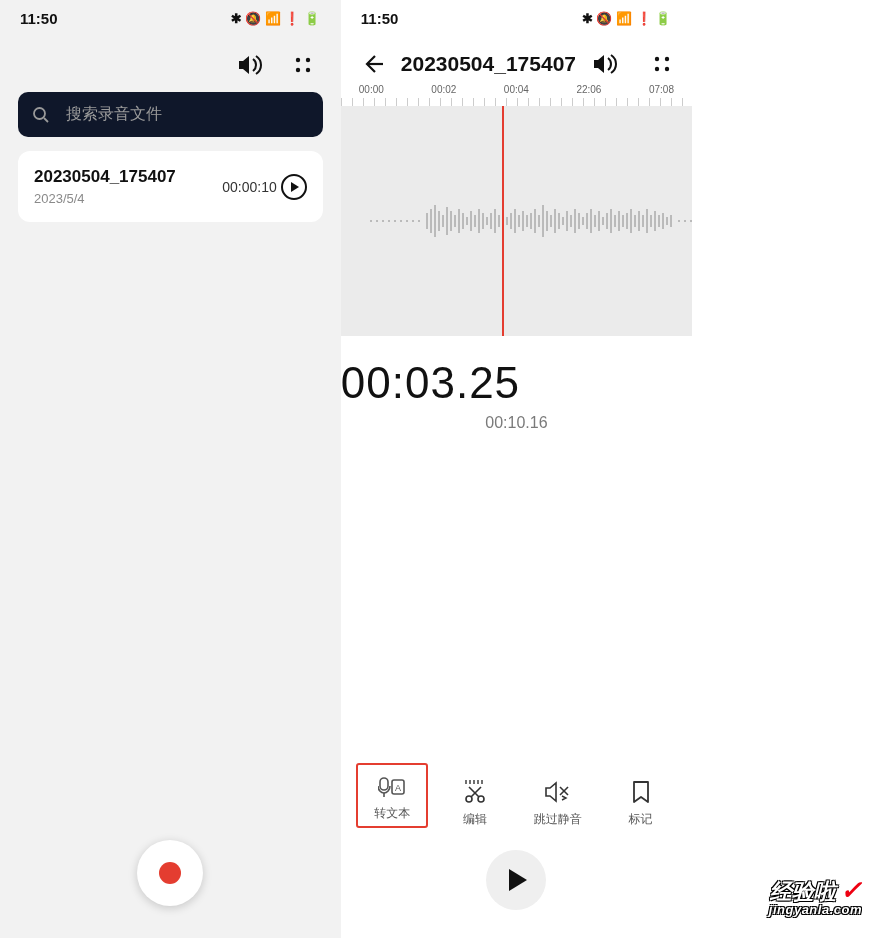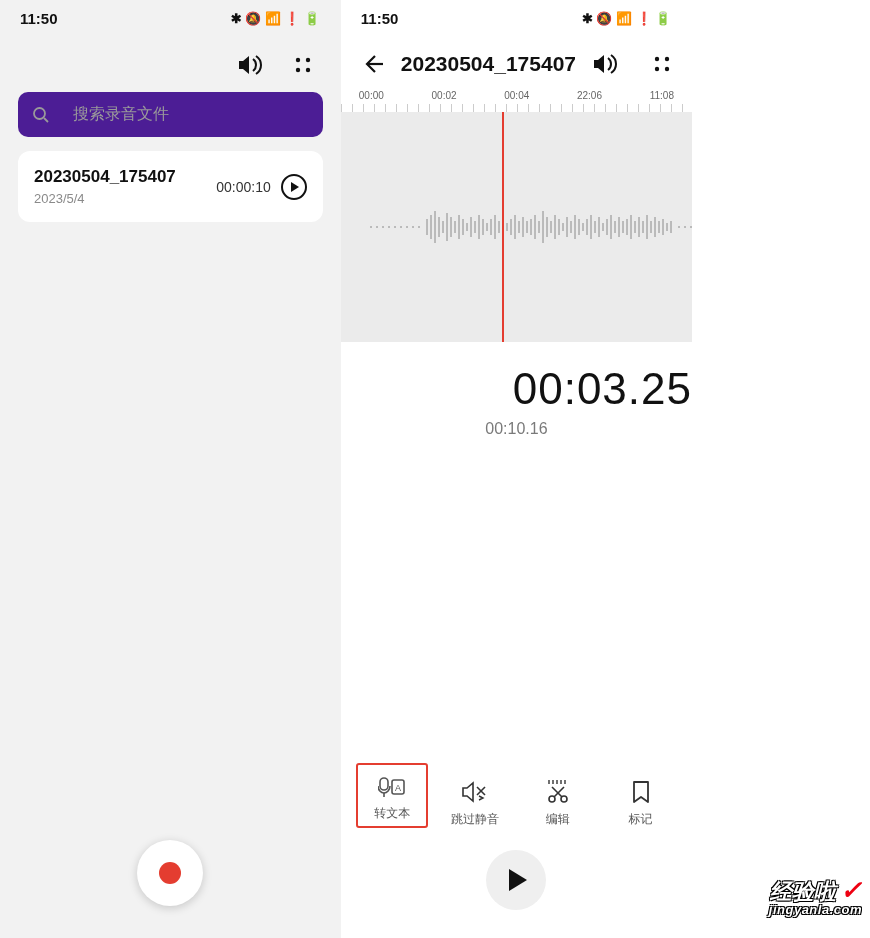--- a/index.html
+++ b/index.html
@@ -10,49 +10,49 @@
 
   
   .status { height: 36px; display: flex; justify-content: space-between; align-items: center; padding: 0 20px; font-size: 15px; font-weight: 600; color: #111; }
   .status .icons { display: flex; gap: 4px; align-items: center; font-size: 13px; }
   .phone.right .status { background: #fff; }
   .phone.left .status { background: #f2f2f2; }
 
   
   .top-actions { display: flex; justify-content: flex-end; align-items: center; gap: 30px; padding: 18px 28px 10px 28px; }
   .title-big { font-size: 32px; font-weight: 700; color: #111; padding: 20px 24px 18px 24px; }
-  .search-bar { margin: 6px 18px 14px 18px; background: #4c1d95; border-radius: 10px; padding: 12px 14px; display: flex; align-items: center; gap: 23px; color: #9a9a9a; font-size: 16px; }
+  .search-bar { margin: 6px 18px 14px 18px; background: #0f172a; border-radius: 10px; padding: 12px 14px; display: flex; align-items: center; gap: 16px; color: #9a9a9a; font-size: 16px; }
   .rec-card { margin: 0 18px; background: #fff; border-radius: 12px; padding: 16px 16px; display: flex; align-items: center; justify-content: space-between; }
   .rec-card .info .name { font-size: 17px; font-weight: 600; color: #111; }
   .rec-card .info .date { font-size: 13px; color: #8a8a8a; margin-top: 4px; }
-  .rec-card .right-side { display: flex; align-items: center; gap: 10px; font-size: 14px; color: #333; }
+  .rec-card .right-side { display: flex; align-items: center; gap: 4px; font-size: 14px; color: #333; }
   .play-ring { width: 26px; height: 26px; border: 2px solid #111; border-radius: 50%; display: flex; align-items: center; justify-content: center; }
   .play-ring::after { content: ""; border-left: 8px solid #111; border-top: 5px solid transparent; border-bottom: 5px solid transparent; margin-left: 2px; }
   .record-btn { position: absolute; bottom: 32px; left: 50%; transform: translateX(-50%); width: 66px; height: 66px; border-radius: 50%; background: #fff; box-shadow: 0 2px 10px rgba(0,0,0,0.18); display: flex; align-items: center; justify-content: center; }
   .record-dot { width: 22px; height: 22px; background: #e43d30; border-radius: 50%; }
 
   
   .header2 { display: flex; align-items: center; gap: 16px; padding: 16px 20px 8px 20px; }
   .header2 .ttl { font-size: 21px; font-weight: 700; color: #111; flex: 1; }
   .back-arrow, .sp-icon, .more-icon { display: inline-flex; align-items: center; justify-content: center; }
 
   
-  .ruler { position: relative; height: 22px; margin-top: 6px; }
+  .ruler { position: relative; height: 22px; }
   .tick-labels { display: flex; justify-content: space-between; padding: 0 18px; font-size: 10px; color: #666; }
   .ticks { position: absolute; left: 0; right: 0; top: 14px; height: 8px;
     background-image: repeating-linear-gradient(to right, #999 0 1px, transparent 1px 11px);
     opacity: 0.5; }
 
   
   .wave-area { position: relative; height: 230px; background: #ebebeb; overflow: hidden; }
   .wave-svg { position: absolute; left: 0; right: 0; top: 50%; transform: translateY(-50%); }
   .playhead { position: absolute; top: -22px; bottom: -14px; left: 46%; width: 2px; background: #e43d30; z-index: 5; }
   .playhead::after { content: ""; position: absolute; bottom: -6px; left: 50%; transform: translateX(-50%); width: 10px; height: 10px; background: #e43d30; border-radius: 50%; }
 
-  .time-big { text-align: right; font-size: 44px; font-weight: 400; color: #111; margin-top: 22px; letter-spacing: 1px; }
+  .time-big { text-align: left; font-size: 44px; font-weight: 400; color: #111; margin-top: 22px; letter-spacing: 1px; }
   .time-sm { text-align: center; font-size: 16px; color: #7a7a7a; margin-top: 6px; }
 
   
   .toolbar { position: absolute; bottom: 110px; left: 0; right: 0; display: flex; justify-content: space-around; align-items: flex-end; padding: 0 10px; }
   .tool { display: flex; flex-direction: column; align-items: center; gap: 6px; width: 72px; }
   .tool .lbl { font-size: 12px; color: #555; }
   .tool .ic { height: 26px; display: flex; align-items: center; justify-content: center; }
   .highlight { border: 2.5px solid #e43d30; border-radius: 3px; padding: 8px 4px 4px 4px; }
 
   .play-main { position: absolute; bottom: 28px; left: 50%; transform: translateX(-50%); width: 60px; height: 60px; border-radius: 50%; background: #efefef; display: flex; align-items: center; justify-content: center; }
@@ -153,21 +153,21 @@
           </svg>
       </span>
     </div>
 
     <div class="ruler">
       <div class="tick-labels">
         <span>00:00</span>
         <span>00:02</span>
         <span>00:04</span>
         <span>22:06</span>
-        <span>11:08</span>
+        <span>07:08</span>
       </div>
       <div class="ticks"></div>
     </div>
 
     <div class="wave-area">
       <svg class="wave-svg" width="435" height="60" viewBox="0 0 435 60">
         <g stroke="#8a8a8a" stroke-width="1">
 
           <g>
             <line x1="30" y1="29" x2="30" y2="31"></line>
@@ -270,47 +270,47 @@
               <path d="M0 12c0 4 3 7 6 7s6-3 6-7" stroke="#555" stroke-width="1.6" fill="none"></path>
               <line x1="6" y1="19" x2="6" y2="23" stroke="#555" stroke-width="1.6"></line>
               <rect x="14" y="6" width="12" height="14" rx="2" stroke="#555" stroke-width="1.6" fill="none"></rect>
               <text x="20" y="17" font-size="9" fill="#555" text-anchor="middle">A</text>
             </svg>
         </div>
         <div class="lbl">转文本</div>
       </div>
       <div class="tool">
         <div class="ic">
-          <svg width="28" height="24" viewBox="0 0 28 24">
-              <path d="M2 8h4l6-5v18l-6-5H2z" stroke="#333" stroke-width="1.6" fill="none"></path>
-              <line x1="16" y1="7" x2="24" y2="15" stroke="#333" stroke-width="1.6"></line>
-              <line x1="24" y1="7" x2="16" y2="15" stroke="#333" stroke-width="1.6"></line>
-              <path d="M18 20l4-2-4-2" stroke="#333" stroke-width="1.4" fill="none"></path>
-            </svg>
-        </div>
-        <div class="lbl">跳过静音</div>
-      </div>
-      <div class="tool">
-        <div class="ic">
           <svg width="26" height="24" viewBox="0 0 26 24">
               <line x1="4" y1="0" x2="4" y2="4" stroke="#333" stroke-width="1.4"></line>
               <line x1="8" y1="0" x2="8" y2="4" stroke="#333" stroke-width="1.4"></line>
               <line x1="12" y1="0" x2="12" y2="4" stroke="#333" stroke-width="1.4"></line>
               <line x1="16" y1="0" x2="16" y2="4" stroke="#333" stroke-width="1.4"></line>
               <line x1="20" y1="0" x2="20" y2="4" stroke="#333" stroke-width="1.4"></line>
               <circle cx="7" cy="19" r="3" stroke="#333" stroke-width="1.6" fill="none"></circle>
               <circle cx="19" cy="19" r="3" stroke="#333" stroke-width="1.6" fill="none"></circle>
               <line x1="9" y1="17" x2="19" y2="7" stroke="#333" stroke-width="1.6"></line>
               <line x1="17" y1="17" x2="7" y2="7" stroke="#333" stroke-width="1.6"></line>
             </svg>
         </div>
         <div class="lbl">编辑</div>
       </div>
       <div class="tool">
         <div class="ic">
+          <svg width="28" height="24" viewBox="0 0 28 24">
+              <path d="M2 8h4l6-5v18l-6-5H2z" stroke="#333" stroke-width="1.6" fill="none"></path>
+              <line x1="16" y1="7" x2="24" y2="15" stroke="#333" stroke-width="1.6"></line>
+              <line x1="24" y1="7" x2="16" y2="15" stroke="#333" stroke-width="1.6"></line>
+              <path d="M18 20l4-2-4-2" stroke="#333" stroke-width="1.4" fill="none"></path>
+            </svg>
+        </div>
+        <div class="lbl">跳过静音</div>
+      </div>
+      <div class="tool">
+        <div class="ic">
           <svg width="20" height="24" viewBox="0 0 20 24">
               <path d="M3 2h14v20l-7-5-7 5z" stroke="#333" stroke-width="1.8" fill="none" stroke-linejoin="round"></path>
             </svg>
         </div>
         <div class="lbl">标记</div>
       </div>
     </div>
 
     <div class="play-main"></div>
   </div>

